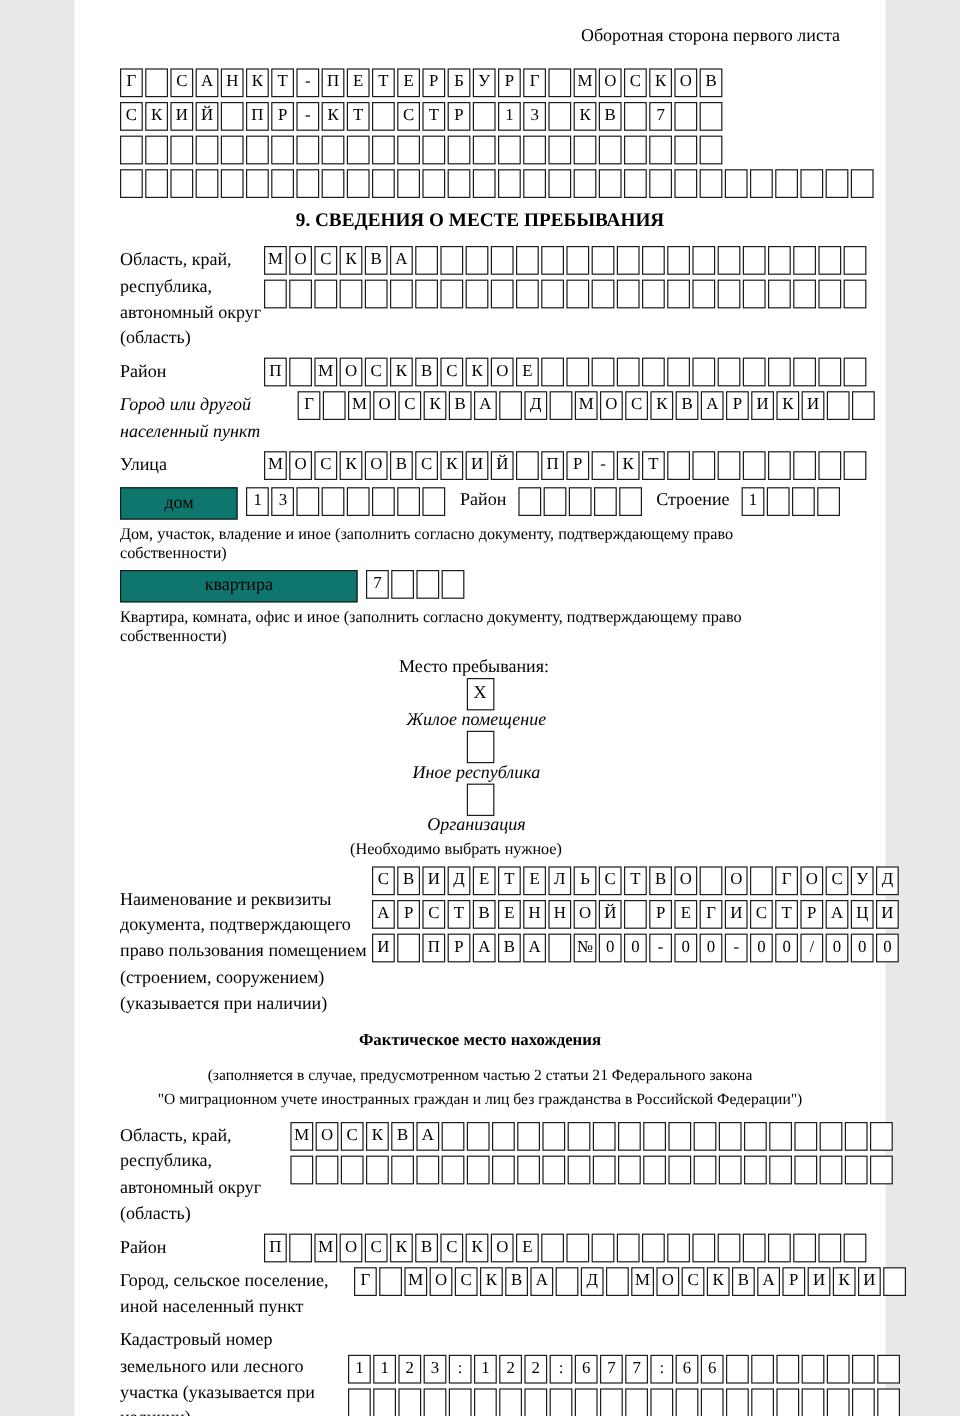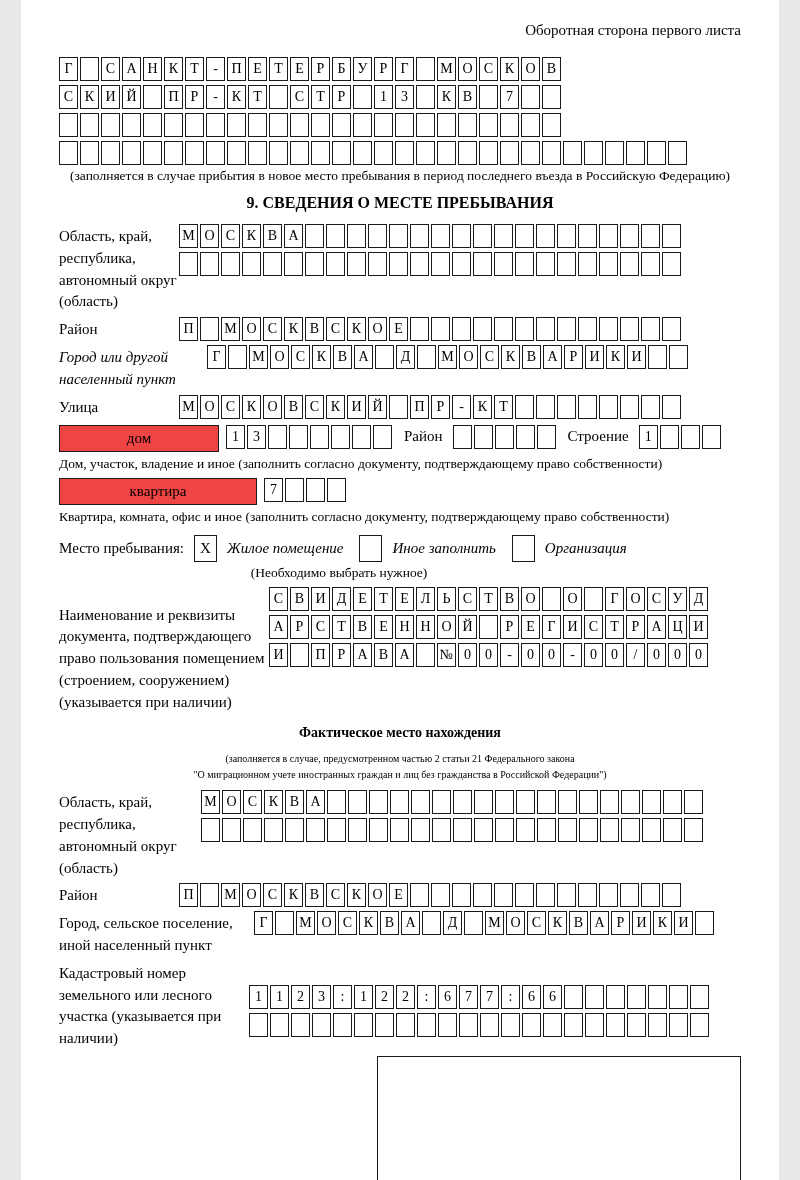--- a/index.html
+++ b/index.html
@@ -1,17 +1,17 @@
 <!DOCTYPE html>
 <html><head>
 <meta charset="utf-8">
 <style>
   html,body{margin:0;padding:0;background:#e8e8e8;}
   .page{
-    width:758px;height:1180px;background:#ffffff;color:#000;
+    width:676px;height:1180px;background:#ffffff;color:#000;
     font-family:"Liberation Serif","DejaVu Serif",serif;font-size:15px;
     box-sizing:border-box;padding:22px 38px;position:relative;margin:0 auto;
   }
   .hdr{text-align:right;font-size:15px;margin-bottom:18px;}
   .frow{display:flex;align-items:flex-start;margin-bottom:4px;}
   .lbl{flex:0 0 auto;line-height:1.45;padding-top:2px;}
   .w140{width:140px;}
   .w120{width:120px;}
   .w148{width:148px;font-style:italic;}
   .w210{width:210px;margin-top:16px;}
@@ -21,27 +21,27 @@
   .gridcol{display:flex;flex-direction:column;gap:4px;}
   .grow{display:flex;flex-wrap:nowrap;gap:2px;}
   .cell{
     flex:0 0 auto;width:19px;height:24px;border:1.6px solid #1b1b1b;
     display:flex;align-items:center;justify-content:center;
     font-size:14px;background:#fff;box-sizing:border-box;min-width:19px;
   }
   .hint{font-size:13.5px;margin:3px 0 6px 0;}
   .center{text-align:center;}
   .sec-title{font-weight:bold;font-size:16px;text-align:center;margin:10px 0 12px 0;}
-  .wbox{border:1.6px solid #1b1b1b;height:27px;display:flex;align-items:center;justify-content:center;box-sizing:border-box;background:#ef4444;}
+  .wbox{border:1.6px solid #1b1b1b;height:27px;display:flex;align-items:center;justify-content:center;box-sizing:border-box;background:#0f766e;}
   .inline-lbl{padding:3px 10px 0 12px;white-space:nowrap;}
   .cb{flex:0 0 auto;width:23px;height:27px;border:1.6px solid #1b1b1b;display:flex;align-items:center;justify-content:center;font-size:15px;box-sizing:border-box;background:#fff;}
-  .stayrow{display:flex;align-items:center;gap:0;margin-top:10px;margin-bottom:2px;}
+  .stayrow{display:flex;align-items:center;gap:0;margin-top:10px;margin-bottom:2px;flex-direction:column;}
   .stay-lbl{margin-right:10px;}
   .opt-name{margin:0 16px 0 10px;font-style:italic;}
-  .notes{font-size:10px;text-align:center;line-height:1.55;margin-bottom:8px;}
+  .notes{font-size:13px;text-align:center;line-height:1.55;margin-bottom:8px;}
   .fact-title{font-weight:bold;font-size:14px;text-align:center;margin:12px 0 10px 0;}
   .stamp-box{width:364px;height:176px;border:1.6px solid #1b1b1b;margin-left:auto;margin-top:6px;box-sizing:border-box;background:#fff;}
   .mt6{margin-top:6px;}
 </style>
 </head>
 <body>
 
 <div class="page">
 
   <div class="hdr">Оборотная сторона первого листа</div>
@@ -153,21 +153,20 @@
       <span class="cell"></span>
       <span class="cell"></span>
       <span class="cell"></span>
       <span class="cell"></span>
       <span class="cell"></span>
       <span class="cell"></span>
       <span class="cell"></span>
       <span class="cell"></span>
       <span class="cell"></span>
     </div>
-  <div class="hint center">(заполняется в случае прибытия в новое место пребывания в период последнего въезда в Российскую Федерацию)</div>
 
   <div class="sec-title">9. СВЕДЕНИЯ О МЕСТЕ ПРЕБЫВАНИЯ</div>
 
   <div class="frow">
     <div class="lbl w120">Область, край, республика, автономный округ (область)</div>
     <div class="gridcol">
       <div class="grow">
           <span class="cell">М</span>
           <span class="cell">О</span>
           <span class="cell">С</span>
@@ -350,21 +349,21 @@
         <span class="cell"></span>
       </div>
   </div>
   <div class="hint">Квартира, комната, офис и иное (заполнить согласно документу, подтверждающему право собственности)</div>
 
   <div class="stayrow">
     <span class="stay-lbl">Место пребывания:</span>
     <span class="cb">X</span>
     <span class="opt-name">Жилое помещение</span>
     <span class="cb"></span>
-    <span class="opt-name">Иное заполнить</span>
+    <span class="opt-name">Иное республика</span>
     <span class="cb"></span>
     <span class="opt-name">Организация</span>
   </div>
   <div class="hint" style="text-align:center;width:560px;">(Необходимо выбрать нужное)</div>
 
   <div class="frow mt6">
     <div class="lbl w210">Наименование и реквизиты документа, подтверждающего право пользования помещением (строением, сооружением) (указывается при наличии)</div>
     <div class="gridcol">
       <div class="grow">
           <span class="cell">С</span>

